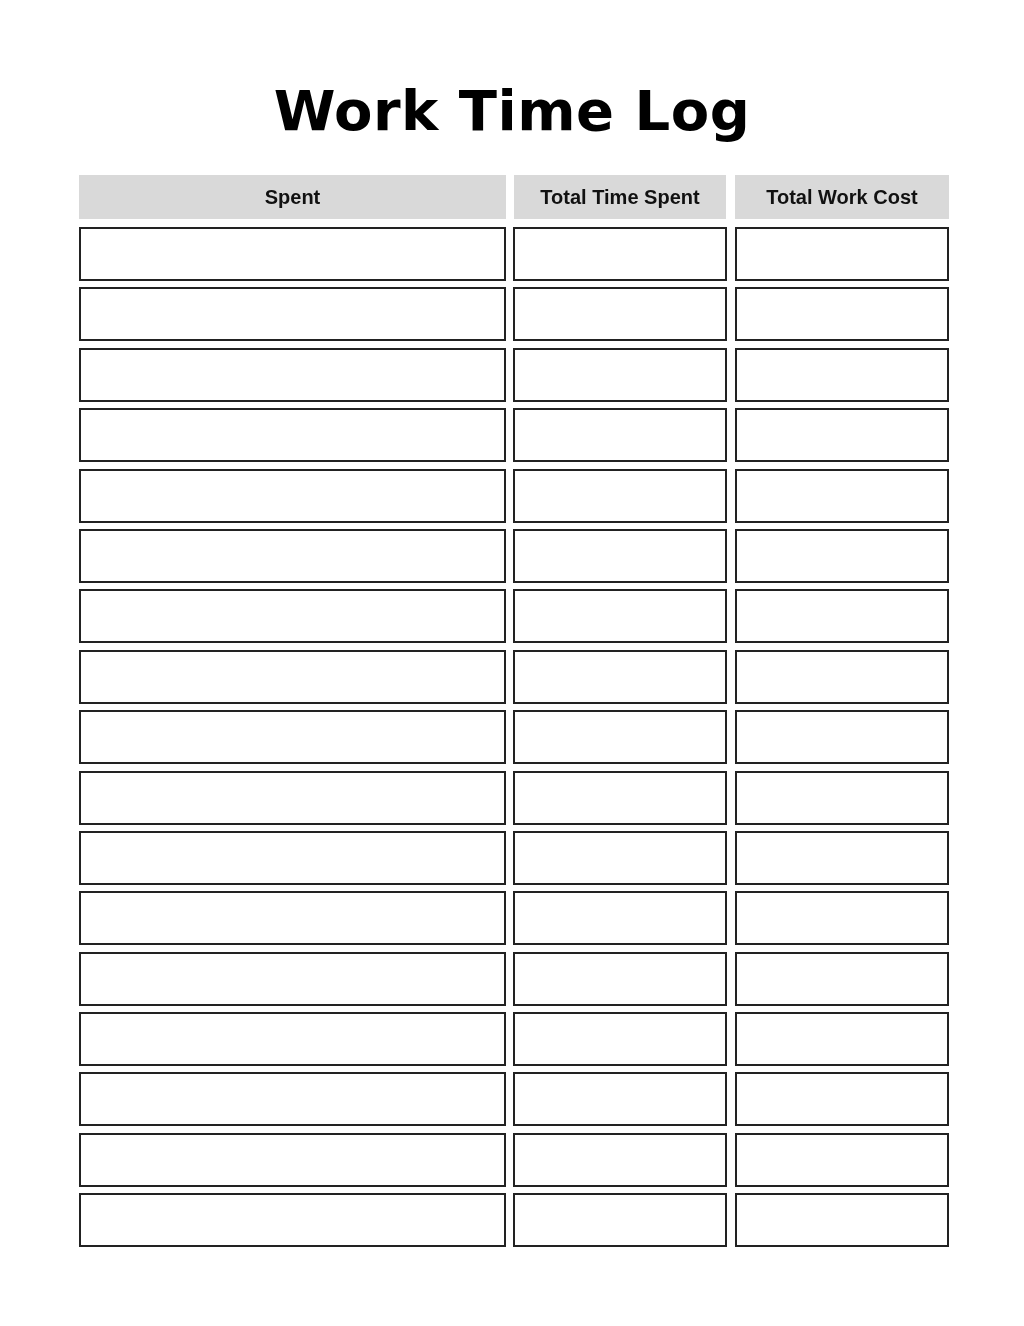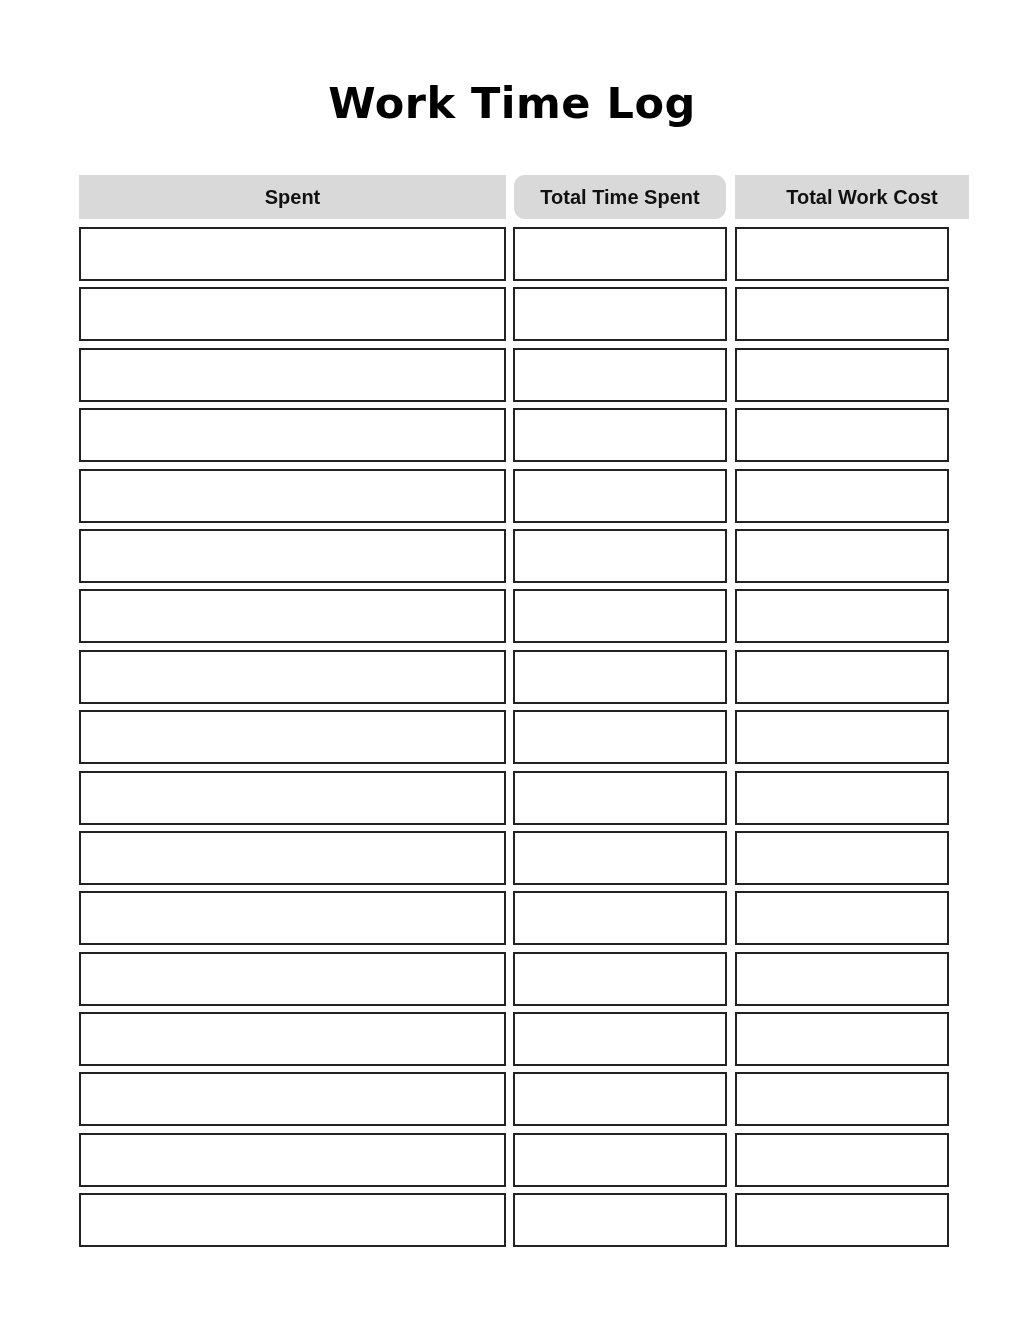--- a/index.html
+++ b/index.html
@@ -1,30 +1,30 @@
 <!DOCTYPE html>
 <html><head>
 <meta charset="utf-8">
 <style>
   html,body{margin:0;padding:0;background:#fff;}
   body{width:1024px;height:1326px;position:relative;overflow:hidden;font-family:"Liberation Sans",sans-serif;}
-  .title{position:absolute;left:0;top:78px;width:1024px;text-align:center;font-family:"DejaVu Sans",sans-serif;font-weight:bold;font-size:43px;color:#000;letter-spacing:0.5px;}
+  .title{position:absolute;left:0;top:78px;width:1024px;text-align:center;font-family:"DejaVu Sans",sans-serif;font-weight:bold;font-size:56px;color:#000;letter-spacing:0.5px;}
   .hdr{position:absolute;top:175px;height:44px;background:#d9d9d9;display:flex;align-items:center;justify-content:center;font-weight:bold;font-size:20px;color:#111;}
   .rows{position:absolute;left:0;top:227px;width:1024px;}
   .row{position:relative;height:60.4px;}
   .cell{position:absolute;top:0;height:50px;border:2px solid #222;background:#fff;box-sizing:content-box;}
 </style>
 </head>
 <body>
 
 <div class="title">Work Time Log</div>
 
 <div class="hdr" style="left:79px;width:427px;">Spent</div>
-<div class="hdr" style="left:514px;width:212px;border-radius:11px;">Total Time Spent</div>
-<div class="hdr" style="left:735px;width:214px;padding-left:20px;">Total Work Cost</div>
+<div class="hdr" style="left:514px;width:212px;">Total Time Spent</div>
+<div class="hdr" style="left:735px;width:214px;">Total Work Cost</div>
 
 <div class="rows" id="rows">
     <div class="row">
       <div class="cell" style="left: 79px; width: 423px;"></div>
       <div class="cell" style="left: 513px; width: 210px;"></div>
       <div class="cell" style="left: 735px; width: 210px;"></div>
     </div>
     <div class="row">
       <div class="cell" style="left: 79px; width: 423px;"></div>
       <div class="cell" style="left: 513px; width: 210px;"></div>

